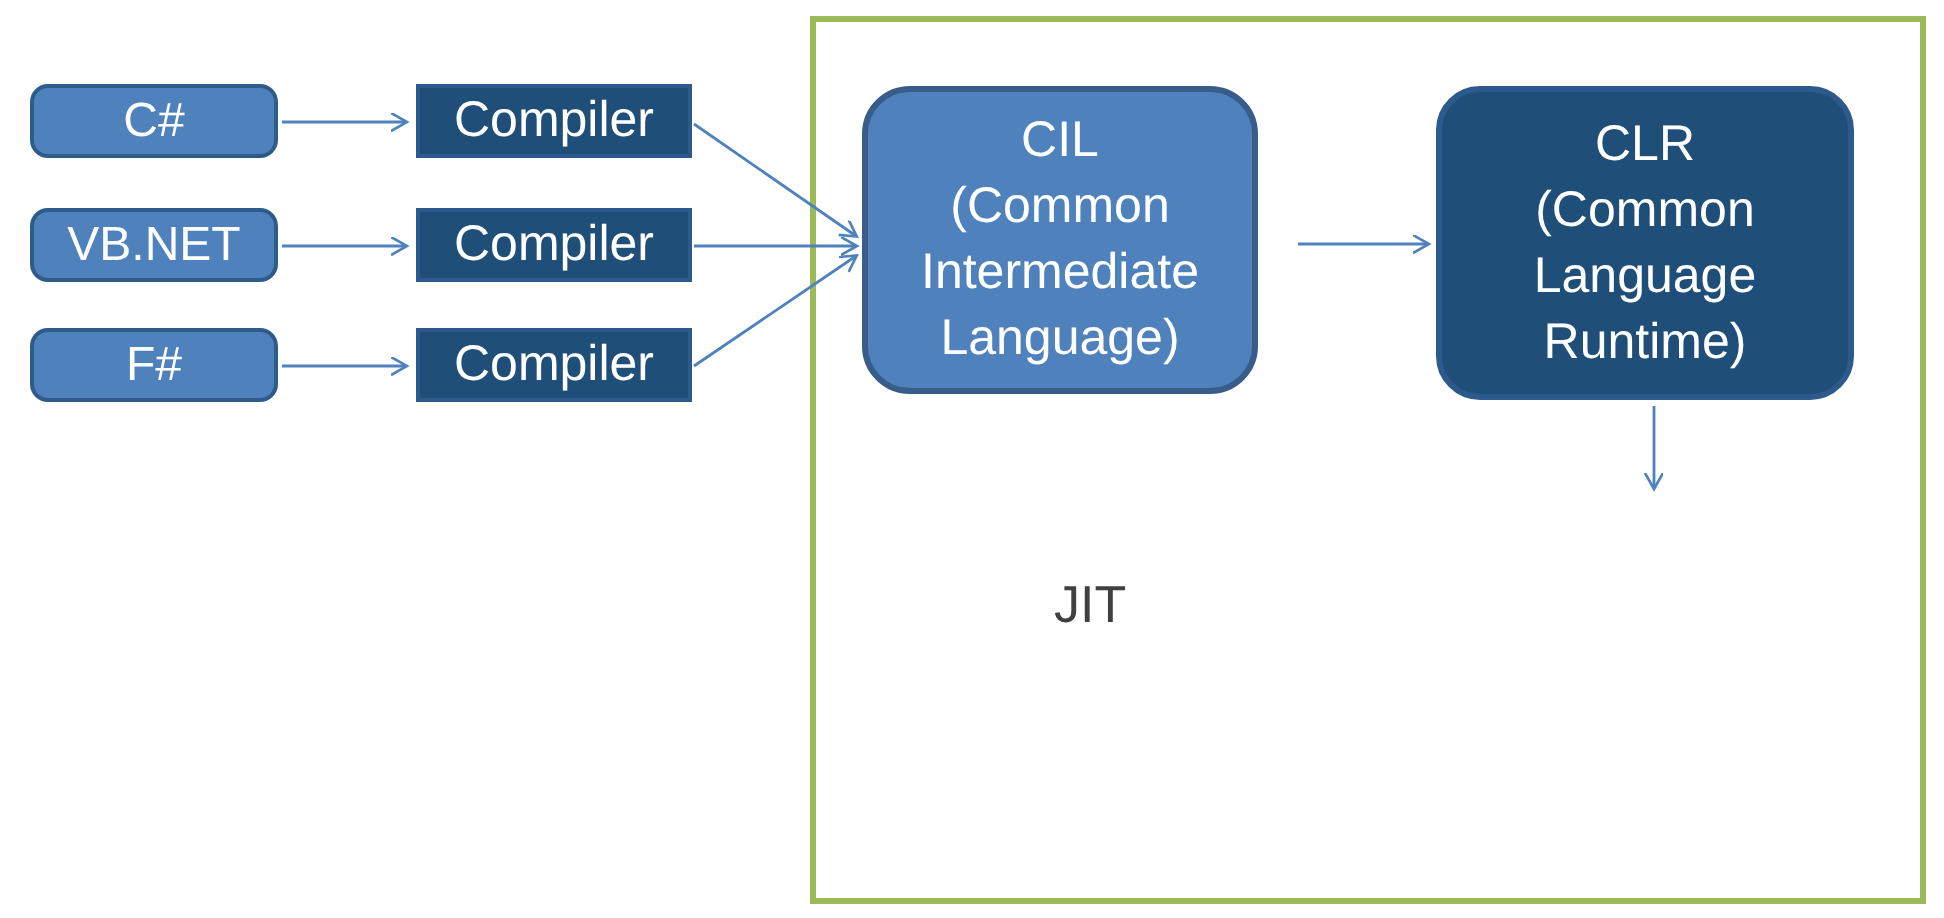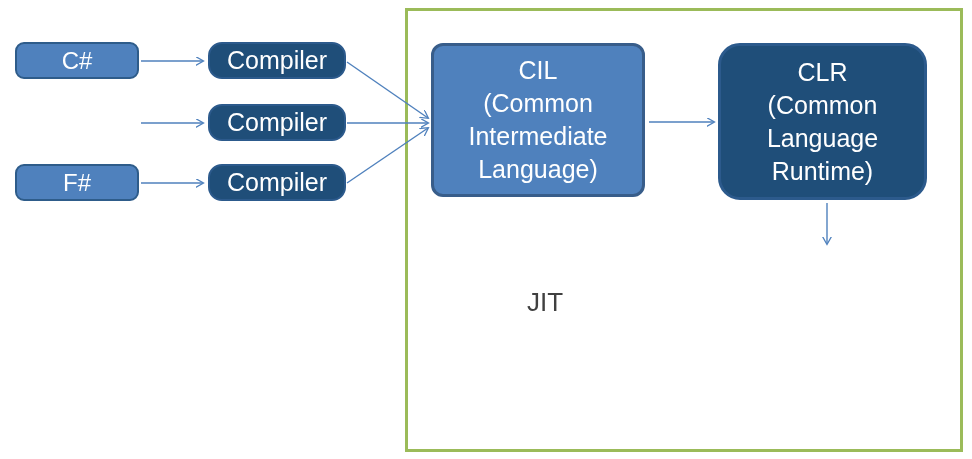--- a/index.html
+++ b/index.html
@@ -33,44 +33,44 @@
     border: 2px solid #2E5C8A;
     border-radius: 9px;
     font-size: 24px;
   }
   .compiler-box {
     left: 208px;
     width: 138px;
     height: 37px;
     background: #1F4E79;
     border: 2px solid #2C5A8C;
-    border-radius: 14px;
+    border-radius: 0;
     font-size: 25px;
   }
   .row1 { top: 42px; }
   .row2 { top: 104px; }
   .row3 { top: 164px; }
   #jit-region {
     position: absolute;
     left: 405px;
     top: 8px;
     width: 558px;
     height: 444px;
     border: 3px solid #9BBB59;
     box-sizing: border-box;
     background: transparent;
   }
   #cil-box {
     left: 431px;
     top: 43px;
-    width: 214px;
+    width: 198px;
     height: 154px;
     background: #4F81BD;
     border: 3px solid #385D8A;
-    border-radius: 12px;
+    border-radius: 24px;
     font-size: 25px;
     line-height: 33px;
   }
   #clr-box {
     left: 718px;
     top: 43px;
     width: 209px;
     height: 157px;
     background: #1F4E79;
     border: 3px solid #2C5A8C;
@@ -108,20 +108,23 @@
 </style>
 </head>
 <body>
 
 <div id="canvas">
 
   <div id="jit-region"></div>
 
   <div class="shape src-box row1">
     <span>C#</span>
+  </div>
+  <div class="shape src-box row2">
+    <span>VB.NET</span>
   </div>
   <div class="shape src-box row3">
     <span>F#</span>
   </div>
 
   <div class="shape compiler-box row1">
     <span>Compiler</span>
   </div>
   <div class="shape compiler-box row2">
     <span>Compiler</span>

